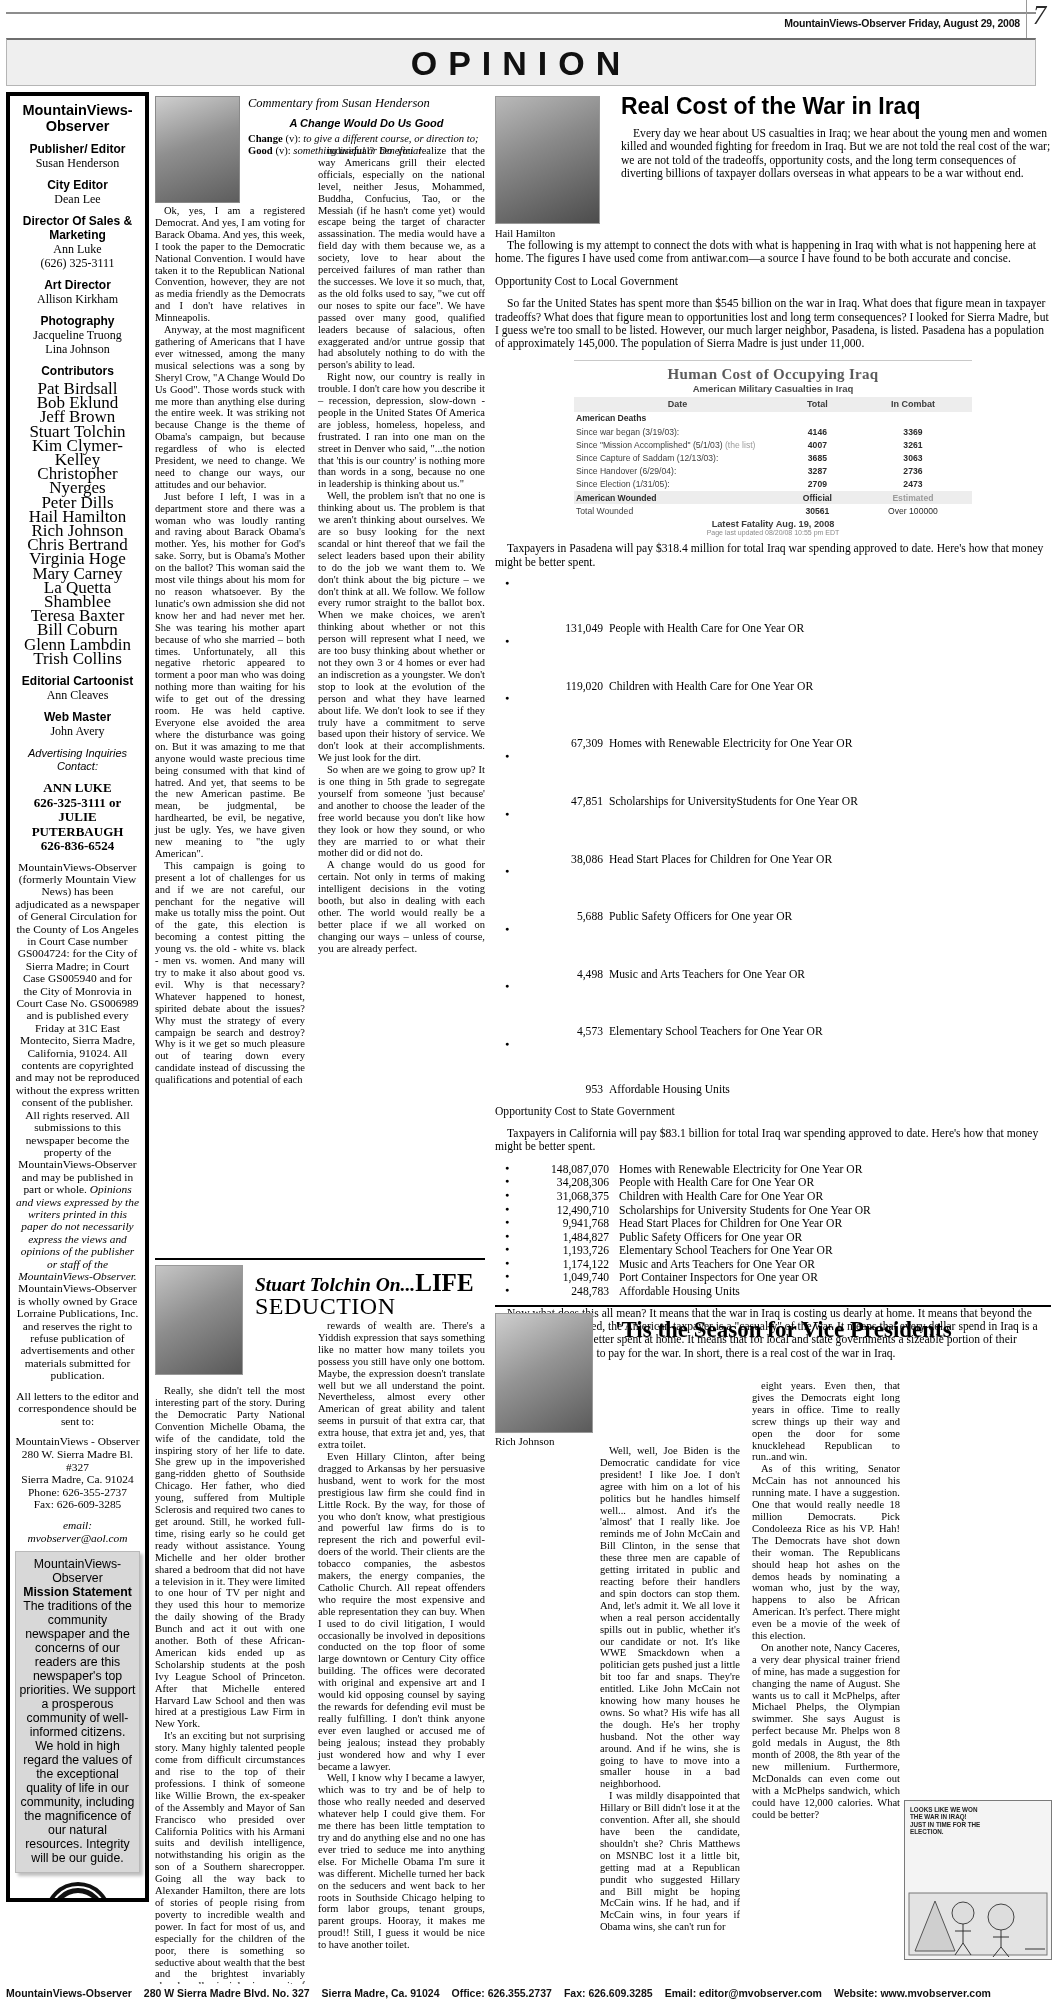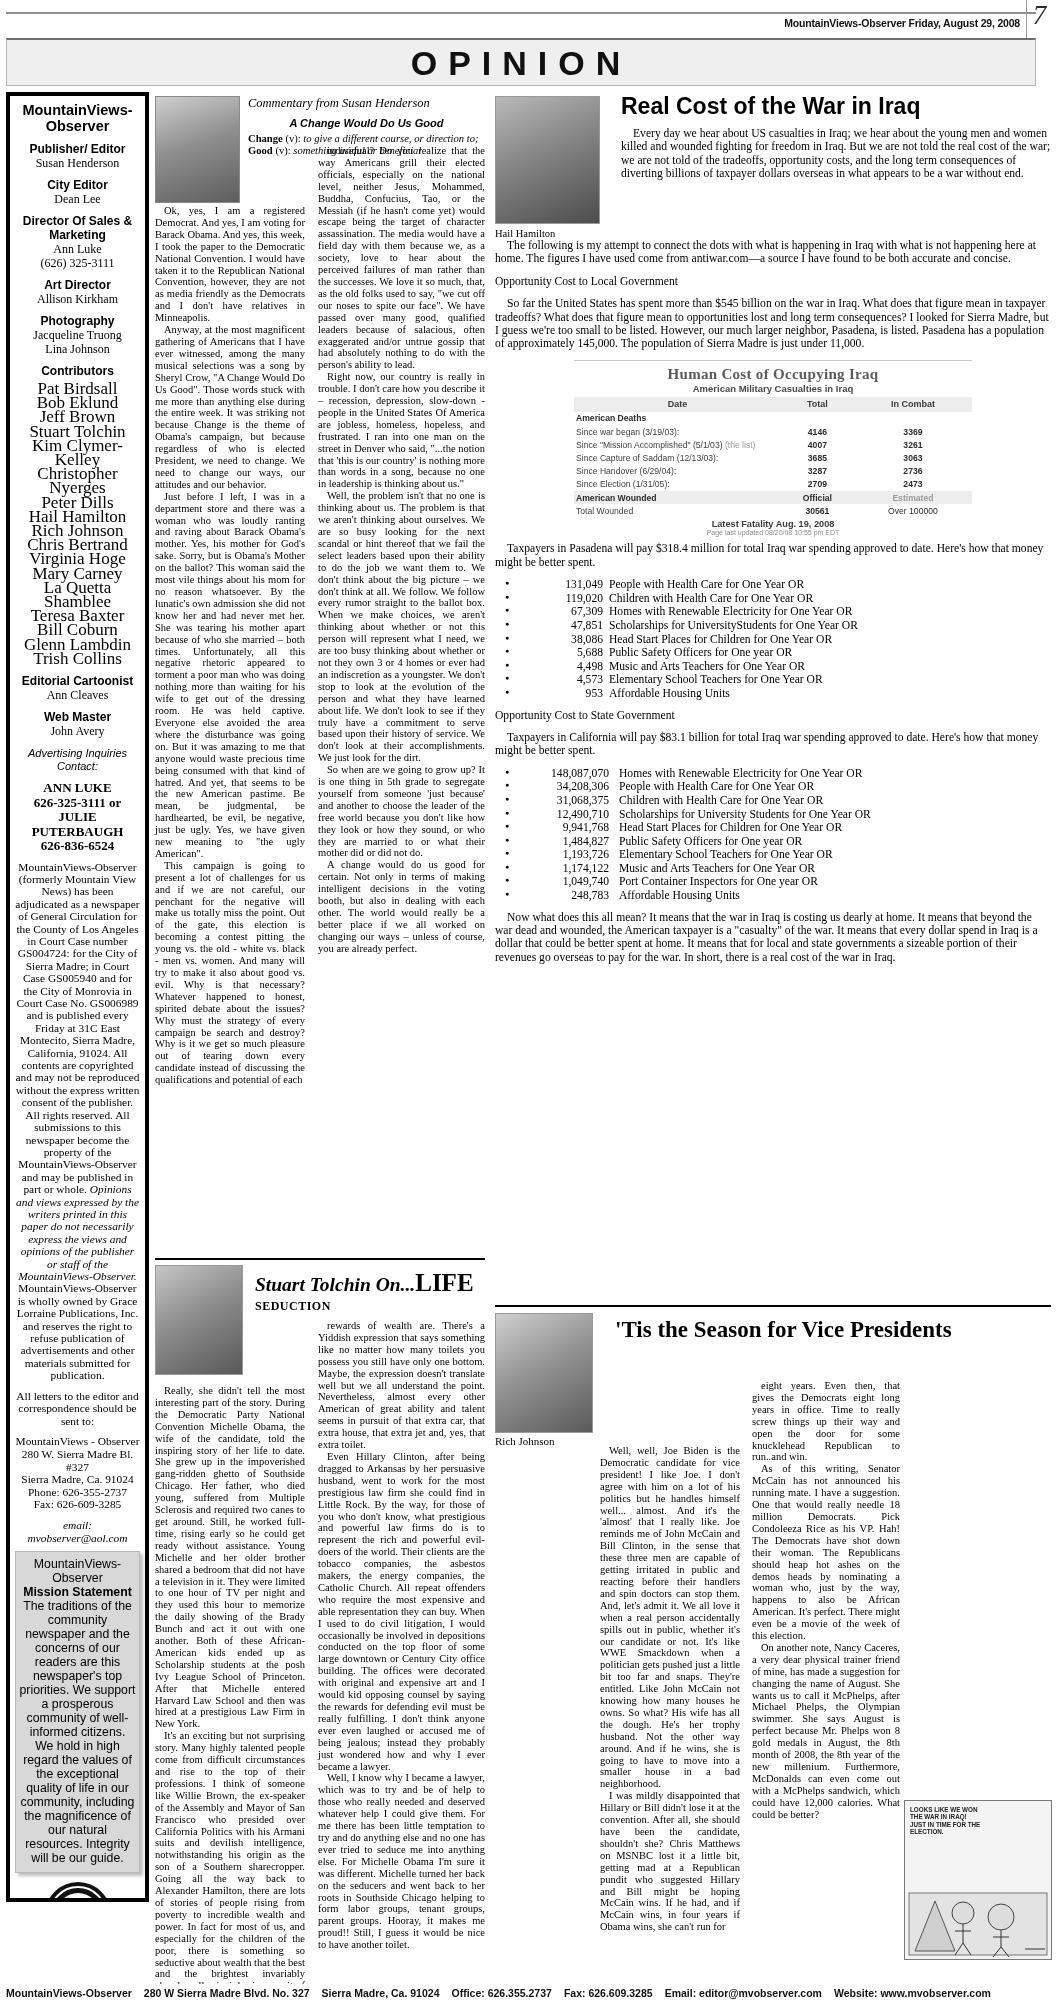--- a/index.html
+++ b/index.html
@@ -92,31 +92,31 @@
   table.cas tr.hdr td { font-weight:bold; color:#2b2b2b;margin-left:34px; }
   table.cas tr.shade td { background:#ededed; }
   .cas-foot1 { text-align:center; font-weight:bold; font-size:9.2px; color:#3b3b3b; padding-top:2px; }
   .cas-foot2 { text-align:center; font-size:7px; color:#8a8a8a; }
   .grey { color:#9a9a9a; font-weight:normal; }
 
   ul.bullets { list-style:none; margin:0 0 8px 0; padding:0; }
   ul.bullets li { font-family:"Liberation Serif",serif; font-size:11.6px; line-height:13.6px;
      padding-left:30px; position:relative; }
   ul.bullets li:before { content:"\25CF"; position:absolute; left:10px; top:-1px; font-size:7px; }
-  .bnum { display:inline-block; width:78px; text-align:right; margin-right:6px; }
+  .bnum { display:inline-block; width:78px; text-align:right; margin-right:6px;margin-top:44px; }
   .bnum2 { display:inline-block; width:84px; text-align:right; margin-right:10px; }
 
   
   .st-wrap { position:absolute; left:155px; top:1258px; width:330px; }
   .st-rule { border-top:2px solid #000; width:100%; }
   .st-photo { width:88px; height:110px; float:left; margin:5px 10px 2px 0;
      background:linear-gradient(150deg,#c6c6c6 0%,#8d8d8d 45%,#585858 100%); border:1px solid #999; }
   .st-title { font-family:"Liberation Serif",serif; font-weight:bold; font-style:italic; font-size:19.5px; line-height:21px; }
   .st-title span.life { font-style:normal; font-size:25px; }
-  .st-title2 { font-family:"Liberation Serif",serif; font-weight:bold; font-size:12px; line-height:22px; letter-spacing:.5px;}
+  .st-title2 { font-family:"Liberation Serif",serif; font-weight:normal; font-size:24px; line-height:22px; letter-spacing:.5px;}
   .st-col-a { position:absolute; left:155px; top:1385px; width:150px; height:600px; }
   .st-col-b { position:absolute; left:318px; top:1320px; width:167px; height:670px; }
 
   
   .rj-wrap { position:absolute; left:495px; top:1305px; width:556px; }
   .rj-photo { width:98px; height:120px; float:left; margin:6px 12px 2px 0;
      background:linear-gradient(150deg,#cfcfcf 0%,#949494 45%,#5a5a5a 100%); border:1px solid #999; }
   .rj-title { font-family:"Liberation Serif",serif; font-weight:bold; font-size:23px; line-height:25px; }
   .rj-cap { font-family:"Liberation Serif",serif; font-size:11px; }
   .rj-col-a { position:absolute; left:600px; top:1445px; width:140px; height:510px; }

